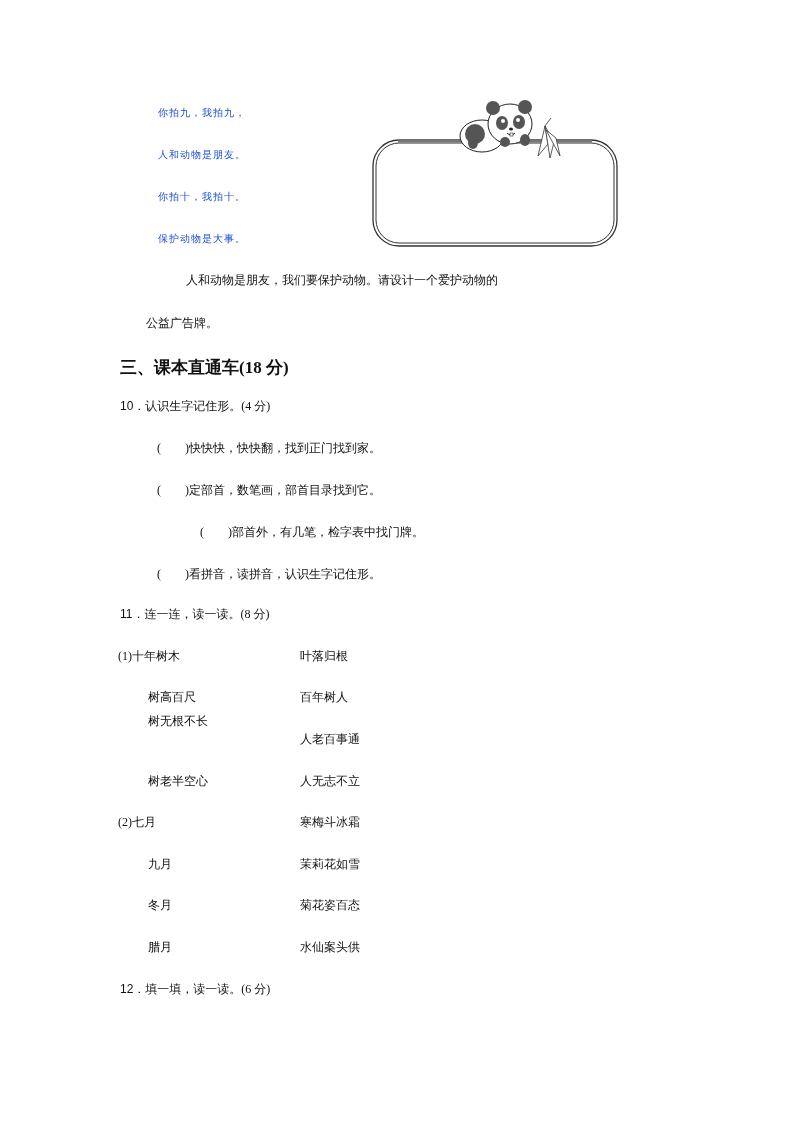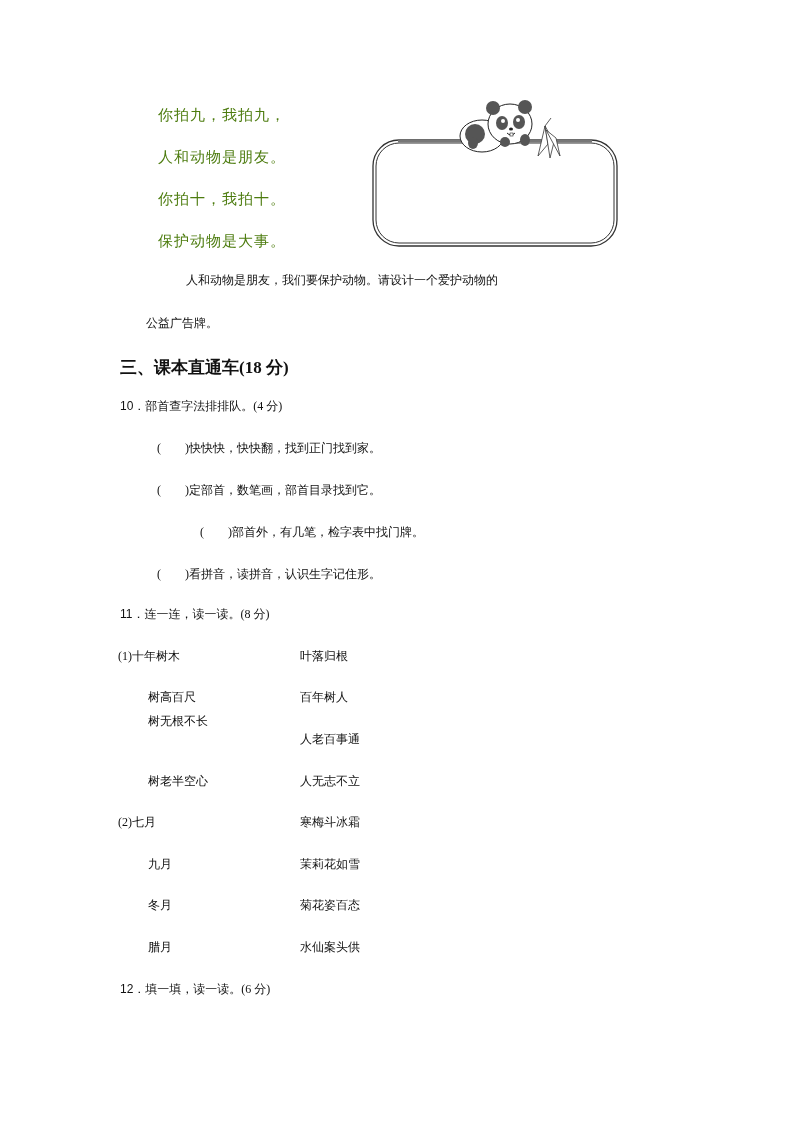--- a/index.html
+++ b/index.html
@@ -1,19 +1,19 @@
 <!DOCTYPE html>
 <html><head>
 <meta charset="utf-8">
 <style>
   html, body { margin: 0; padding: 0; background: #ffffff; }
   body { width: 793px; height: 1122px; position: relative; overflow: hidden;
          font-family: "DejaVu Sans", "Liberation Sans", sans-serif; color: #111; }
   .abs { position: absolute; white-space: nowrap; }
-  .poem { font-family: Liberation Serif, serif; font-size: 15px; letter-spacing: 1px; color: #4d7c0f; }
+  .poem { font-family: Liberation Serif, serif; font-size: 10px; letter-spacing: 1px; color: #1d4ed8; }
   .body-text { font-size: 12px; color: #111; }
   .section { font-size: 17px; font-weight: bold; }
   .section .score { font-family: "Liberation Serif", "DejaVu Serif", serif; }
   .num { font-family: "Liberation Sans", sans-serif; }
   .paren { font-family: "Liberation Serif", serif; }
   .sign-wrap { position: absolute; left: 370px; top: 96px; width: 250px; height: 155px; }
 </style>
 </head>
 <body>
 
@@ -59,21 +59,21 @@
 </div>
 
 <div class="abs body-text" style="left:186px; top:272px;">人和动物是朋友，我们要保护动物。请设计一个爱护动物的</div>
 <div class="abs body-text" style="left:146px; top:315px;">公益广告牌。</div>
 
 <div class="abs section" style="left:120px; top:356px;text-align:center;">
   <span>三、课本直通车</span><span class="score">(18 分)</span>
 </div>
 
 <div class="abs body-text" style="left:120px; top:398px;">
-  <span class="num">10．</span><span>部首查字法排排队。</span><span class="paren">(4 分)</span>
+  <span class="num">10．</span><span>认识生字记住形。</span><span class="paren">(4 分)</span>
 </div>
 
 <div class="abs body-text" style="left:157px; top:440px;">
   <span class="paren" style="white-space:pre;">(        )</span><span>快快快，快快翻，找到正门找到家。</span>
 </div>
 <div class="abs body-text" style="left:157px; top:482px;">
   <span class="paren" style="white-space:pre;">(        )</span><span>定部首，数笔画，部首目录找到它。</span>
 </div>
 <div class="abs body-text" style="left:157px; top:524px;margin-left:43px;">
   <span class="paren" style="white-space:pre;">(        )</span><span>部首外，有几笔，检字表中找门牌。</span>

